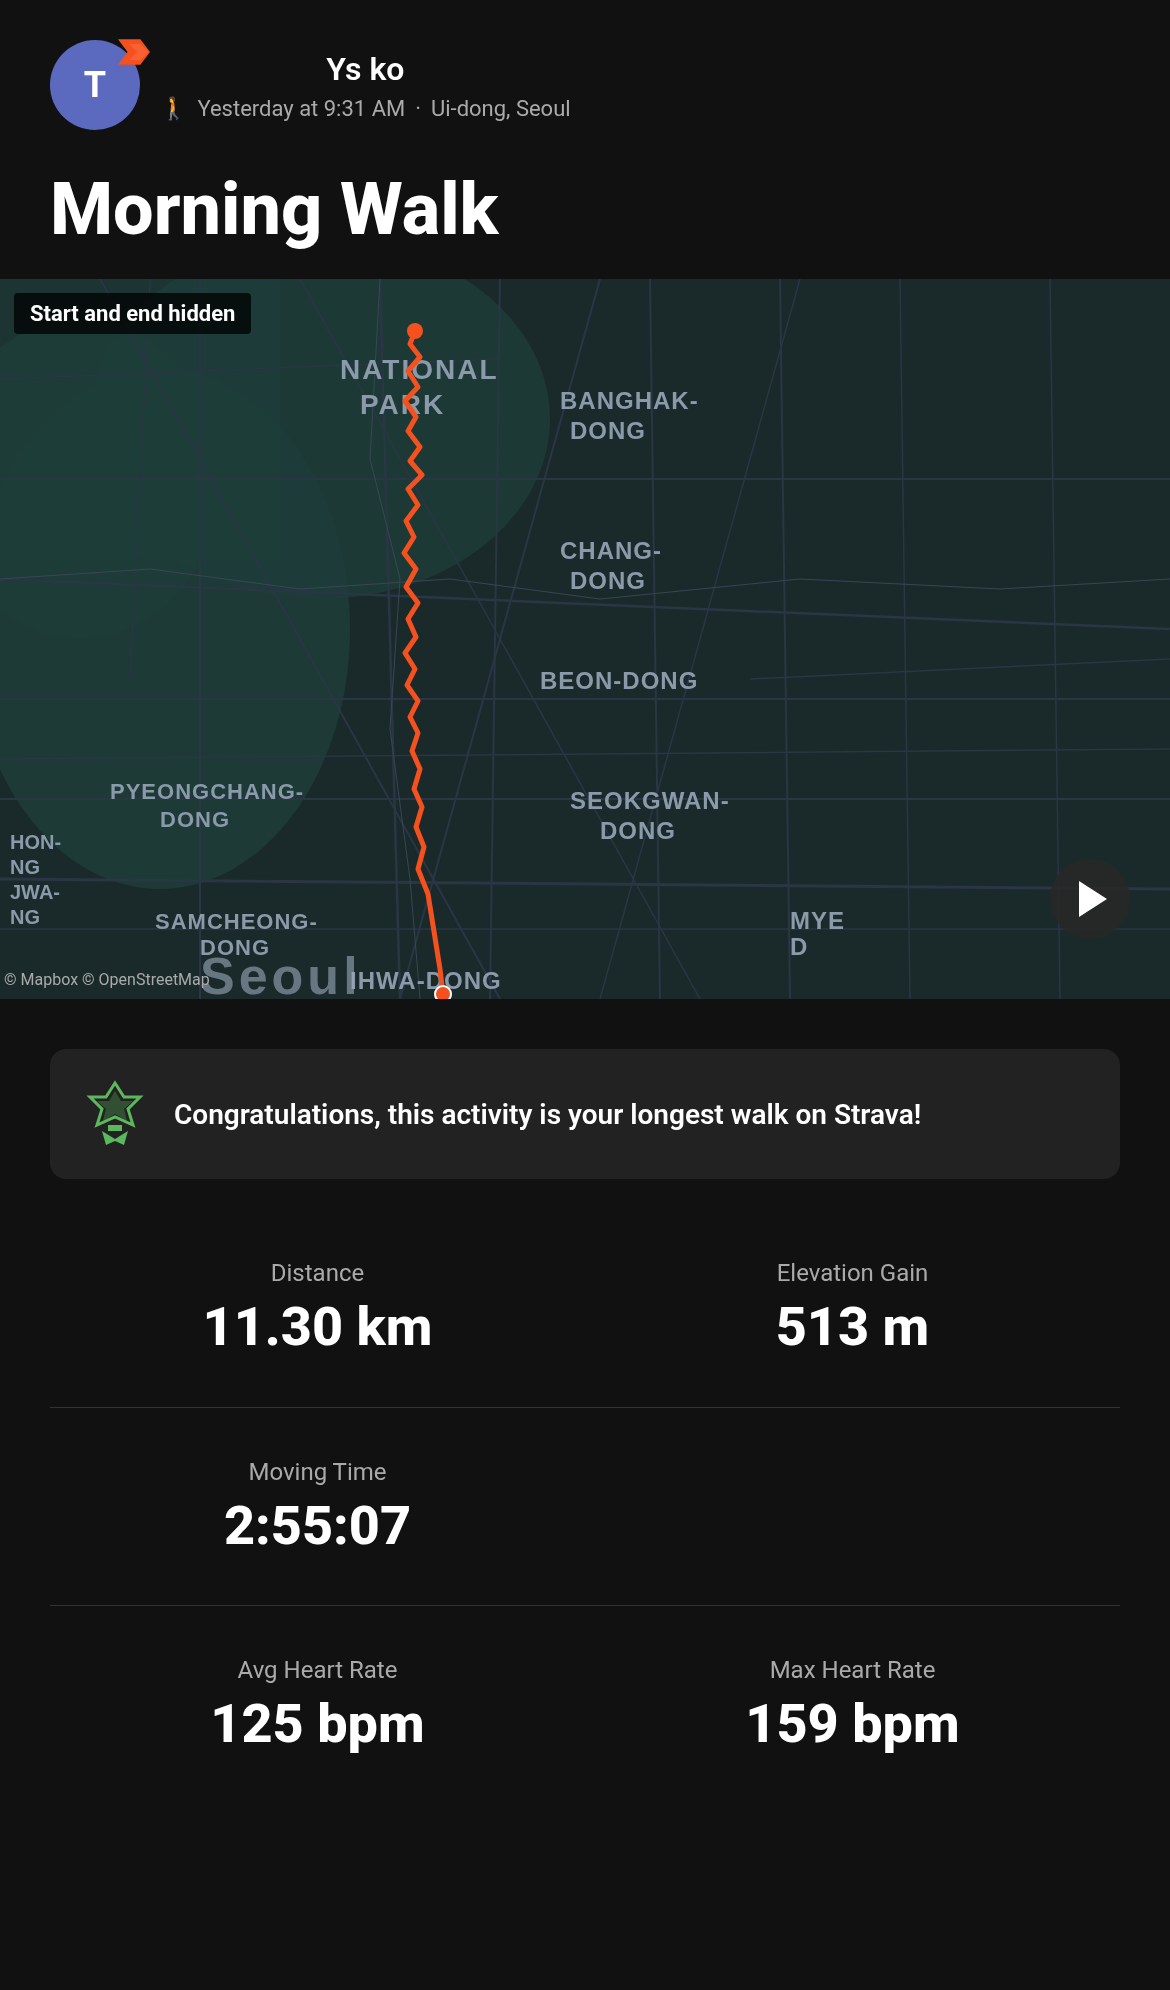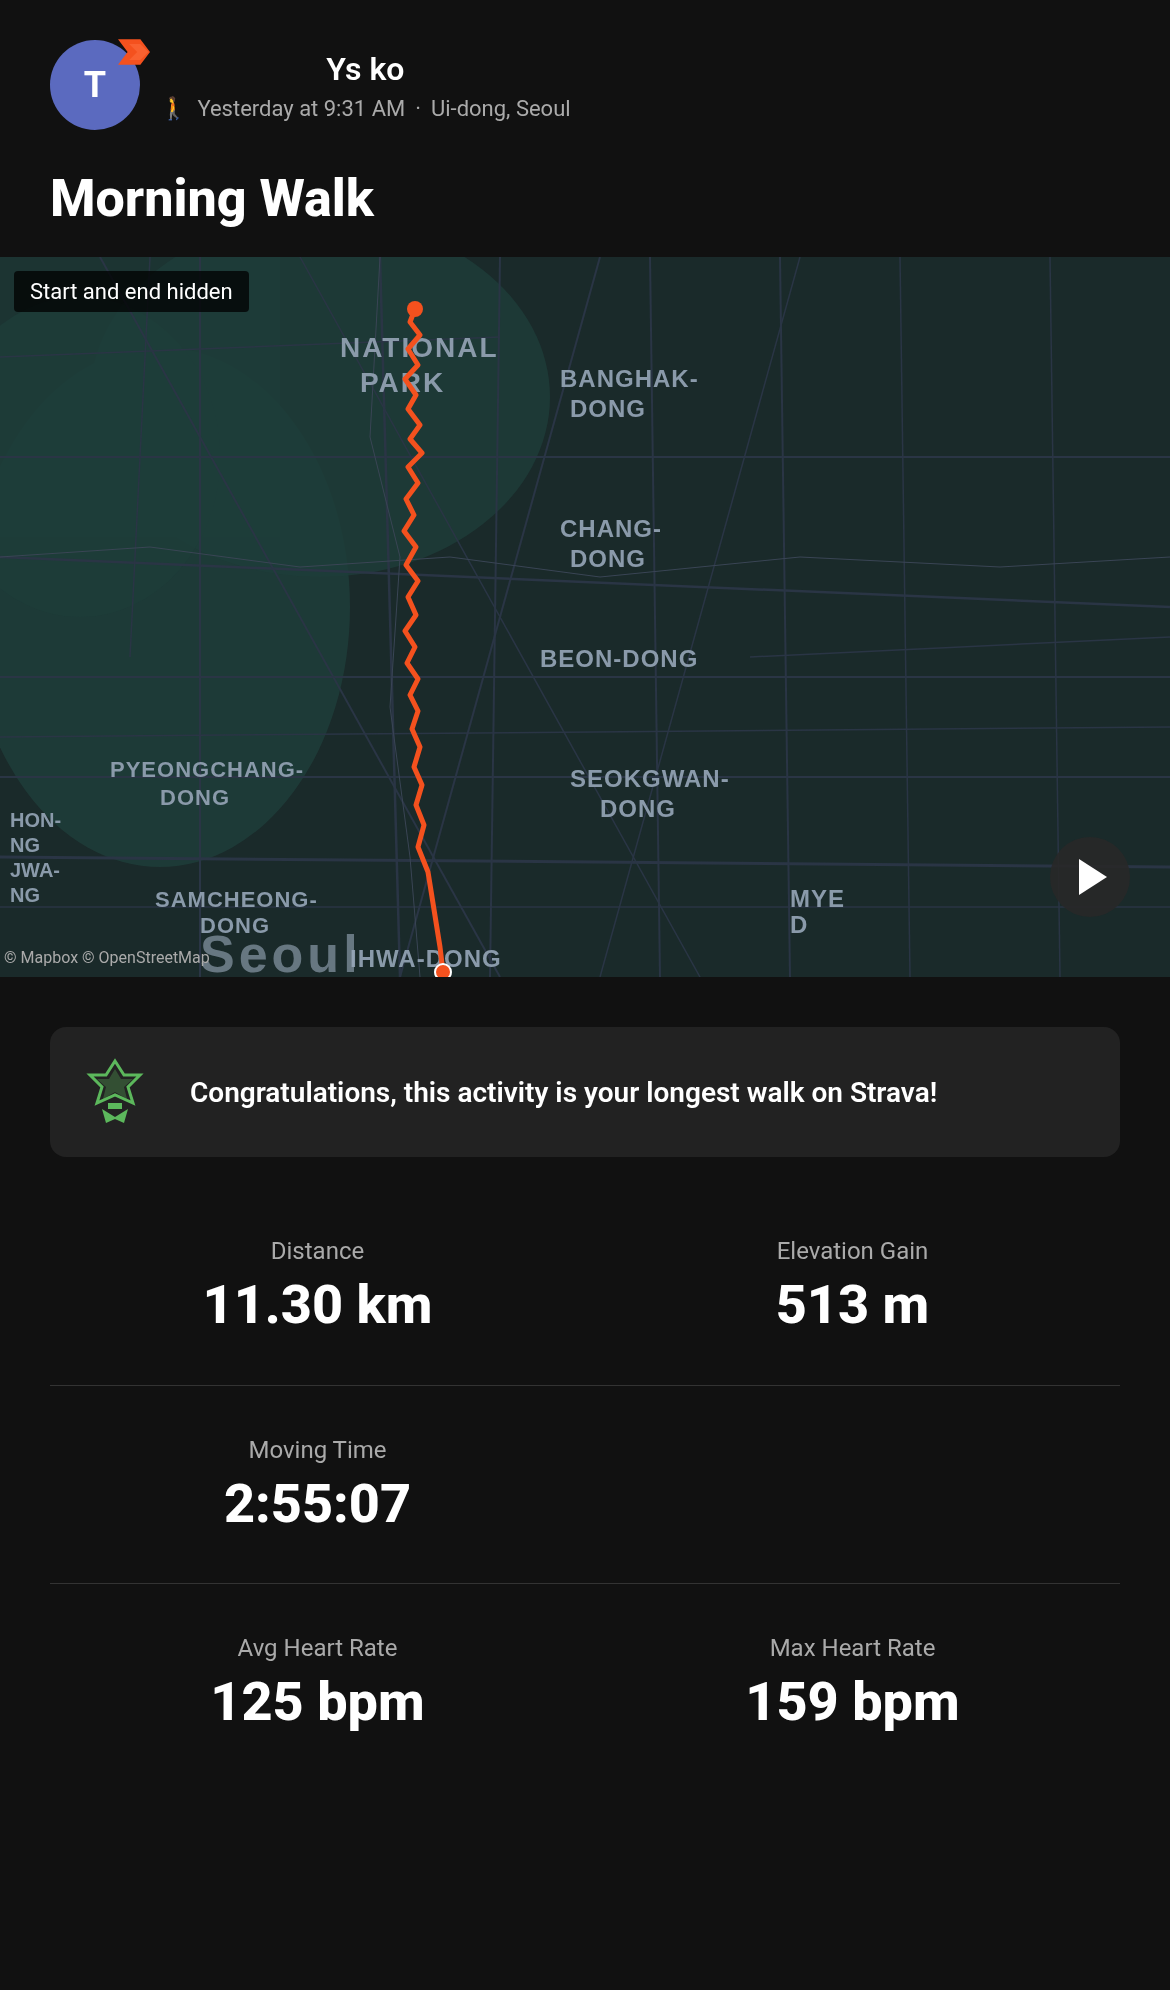--- a/index.html
+++ b/index.html
@@ -71,21 +71,21 @@
     .walk-icon {
       display: inline-block;
       font-size: 22px;
     }
 
     .activity-title {
       padding: 20px 50px 30px 50px;
     }
 
     .activity-title h1 {
-      font-size: 52px;
+      font-size: 72px;
       font-weight: 800;
       color: #ffffff;
       line-height: 1.1;
     }
 
     .map-container {
       position: relative;
       width: 100%;
       height: 720px;
       overflow: hidden;
@@ -99,21 +99,21 @@
 
     .map-label {
       position: absolute;
       top: 14px;
       left: 14px;
       background: rgba(0,0,0,0.75);
       color: white;
       padding: 8px 16px;
       border-radius: 4px;
       font-size: 22px;
-      font-weight: 400;
+      font-weight: 700;
     }
 
     .play-button {
       position: absolute;
       bottom: 60px;
       right: 40px;
       width: 80px;
       height: 80px;
       border-radius: 50%;
       background: rgba(40,40,40,0.9);
@@ -141,21 +141,21 @@
       color: #aaaaaa;
     }
 
     .congrats-banner {
       margin: 50px 50px 30px 50px;
       background: #222222;
       border-radius: 16px;
       padding: 30px 30px;
       display: flex;
       align-items: center;
-      gap: 40px;
+      gap: 24px;
     }
 
     .trophy-icon {
       width: 70px;
       height: 70px;
       flex-shrink: 0;
       display: flex;
       align-items: center;
       justify-content: center;
     }

